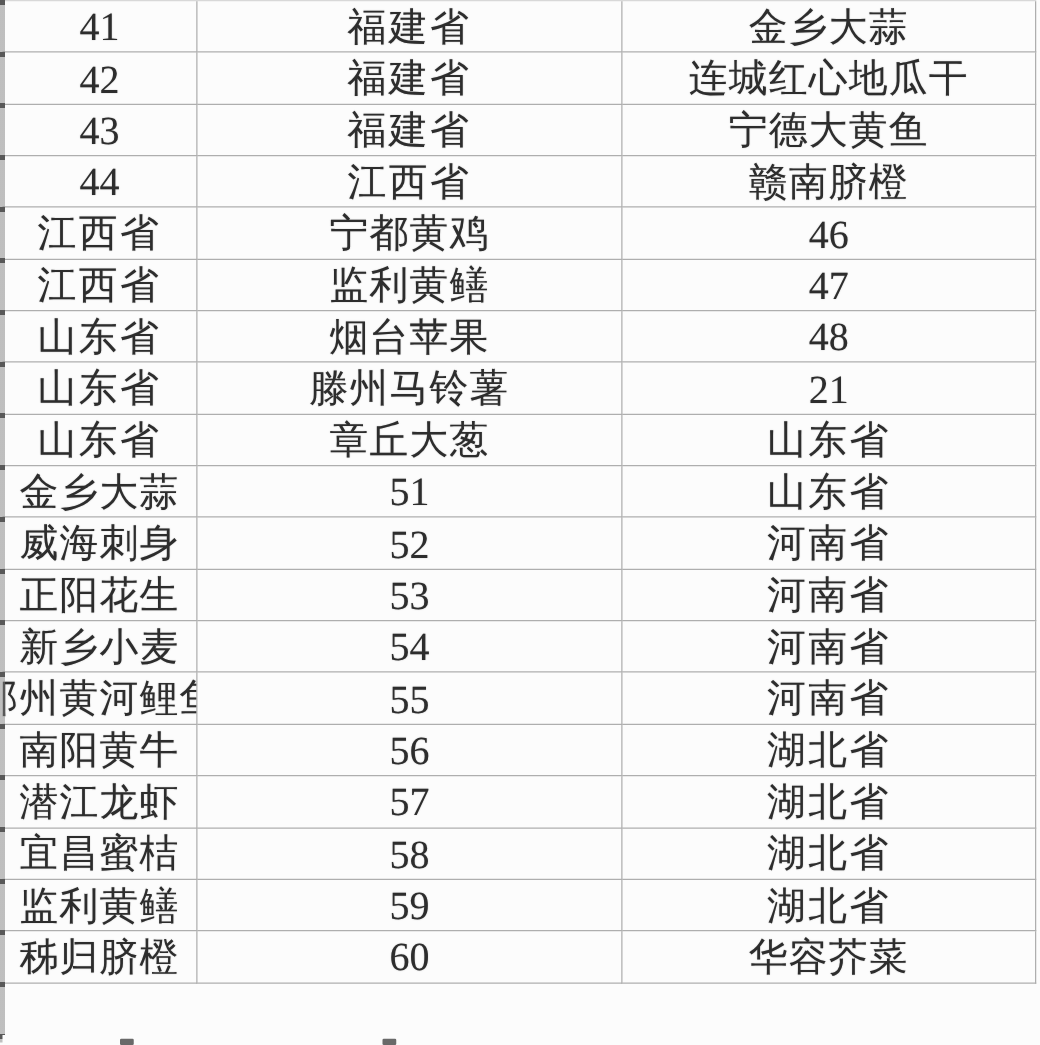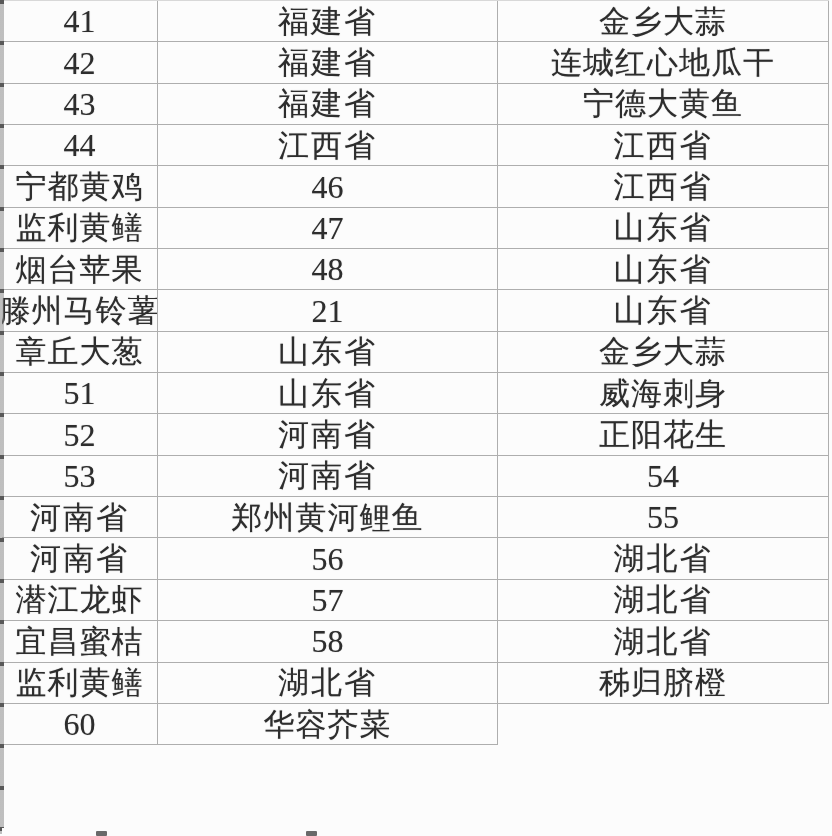--- a/index.html
+++ b/index.html
@@ -97,20 +97,21 @@
   <div class="cell c-no">42</div>
   <div class="cell c-prov">福建省</div>
   <div class="cell c-spec">连城红心地瓜干</div>
 
   <div class="cell c-no">43</div>
   <div class="cell c-prov">福建省</div>
   <div class="cell c-spec">宁德大黄鱼</div>
 
   <div class="cell c-no">44</div>
   <div class="cell c-prov">江西省</div>
+  <div class="cell c-spec">赣南脐橙</div>
 
   <div class="cell c-prov">江西省</div>
   <div class="cell c-spec">宁都黄鸡</div>
 
   <div class="cell c-no">46</div>
   <div class="cell c-prov">江西省</div>
   <div class="cell c-spec">监利黄鳝</div>
 
   <div class="cell c-no">47</div>
   <div class="cell c-prov">山东省</div>
@@ -130,40 +131,43 @@
   <div class="cell c-no">51</div>
   <div class="cell c-prov">山东省</div>
   <div class="cell c-spec">威海刺身</div>
 
   <div class="cell c-no">52</div>
   <div class="cell c-prov">河南省</div>
   <div class="cell c-spec">正阳花生</div>
 
   <div class="cell c-no">53</div>
   <div class="cell c-prov">河南省</div>
+  <div class="cell c-spec">新乡小麦</div>
 
   <div class="cell c-no">54</div>
   <div class="cell c-prov">河南省</div>
   <div class="cell c-spec">郑州黄河鲤鱼</div>
 
   <div class="cell c-no">55</div>
   <div class="cell c-prov">河南省</div>
+  <div class="cell c-spec">南阳黄牛</div>
 
   <div class="cell c-no">56</div>
   <div class="cell c-prov">湖北省</div>
   <div class="cell c-spec">潜江龙虾</div>
 
   <div class="cell c-no">57</div>
   <div class="cell c-prov">湖北省</div>
   <div class="cell c-spec">宜昌蜜桔</div>
 
   <div class="cell c-no">58</div>
   <div class="cell c-prov">湖北省</div>
   <div class="cell c-spec">监利黄鳝</div>
 
+  <div class="cell c-no">59</div>
   <div class="cell c-prov">湖北省</div>
   <div class="cell c-spec">秭归脐橙</div>
 
   <div class="cell c-no">60</div>
   <div class="cell c-spec">华容芥菜</div>
 </div>
   <div class="left-strip"></div>
   <div class="partial-row"></div>
   <span class="mark m1"></span>
   <span class="mark m2"></span>

